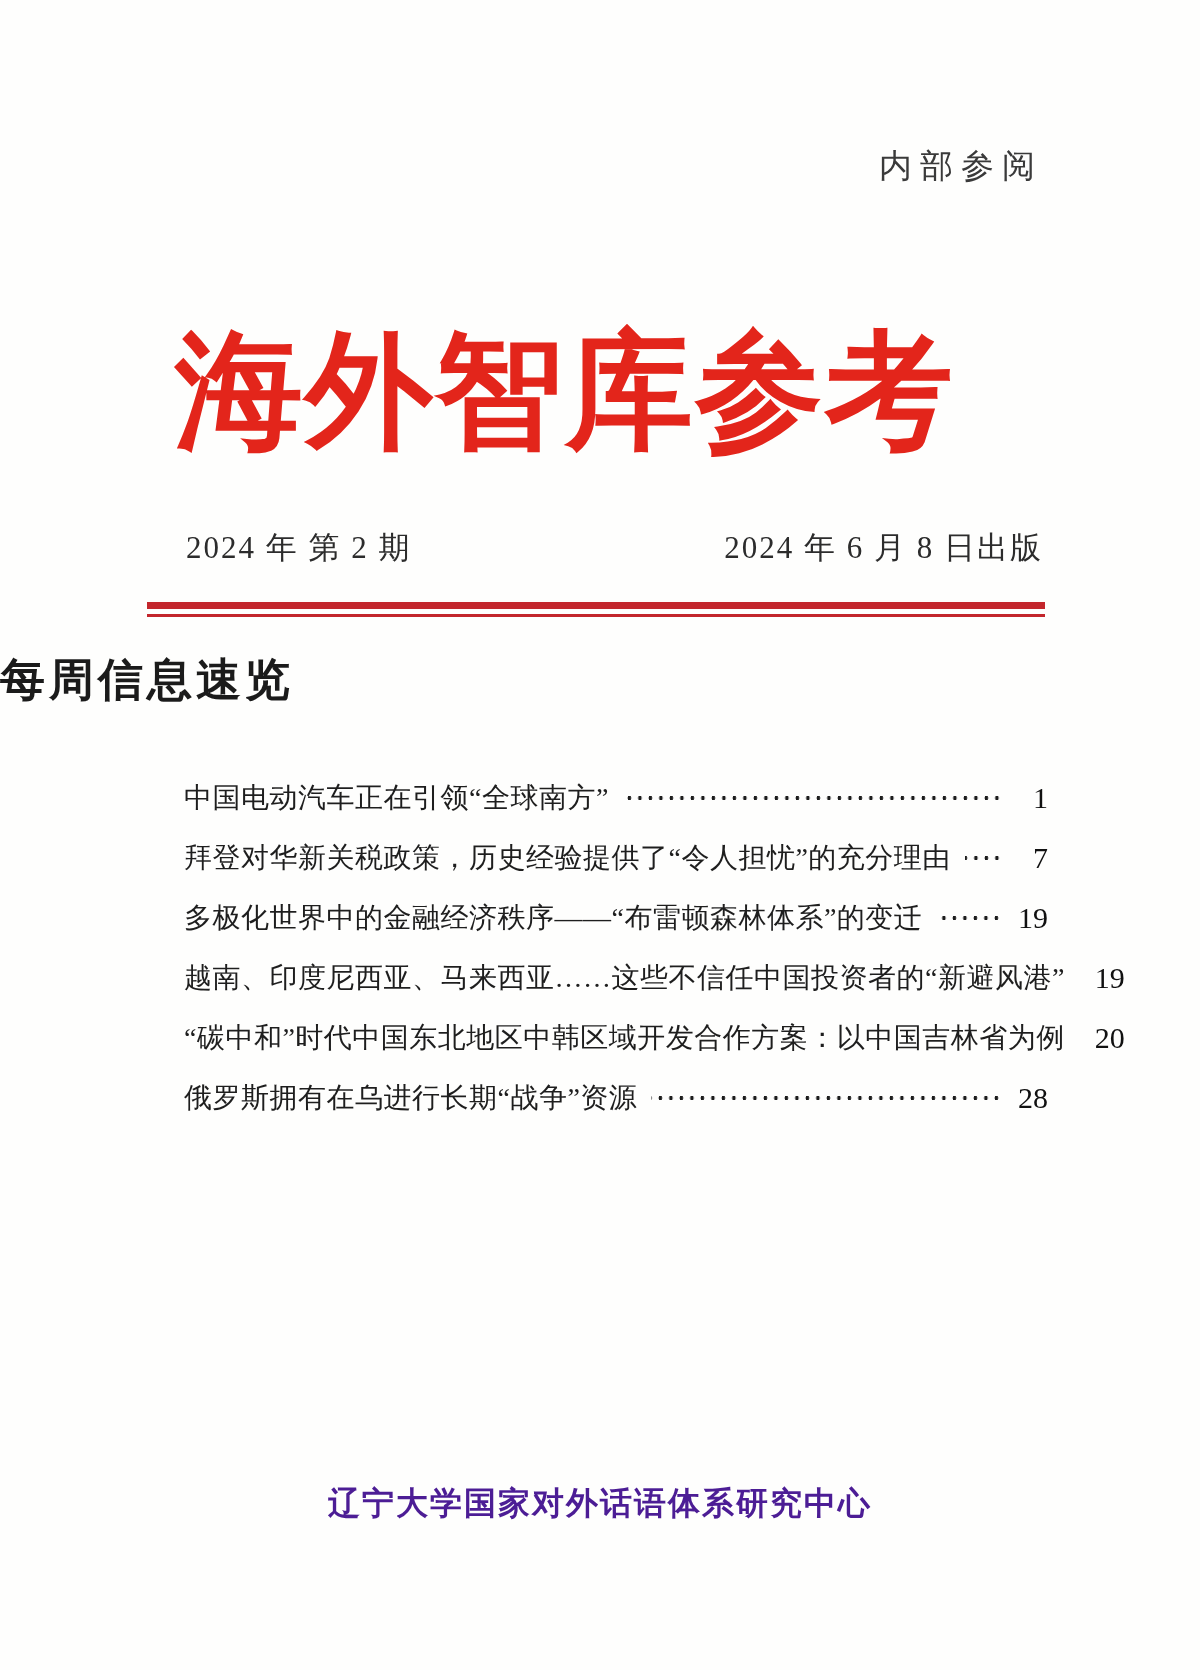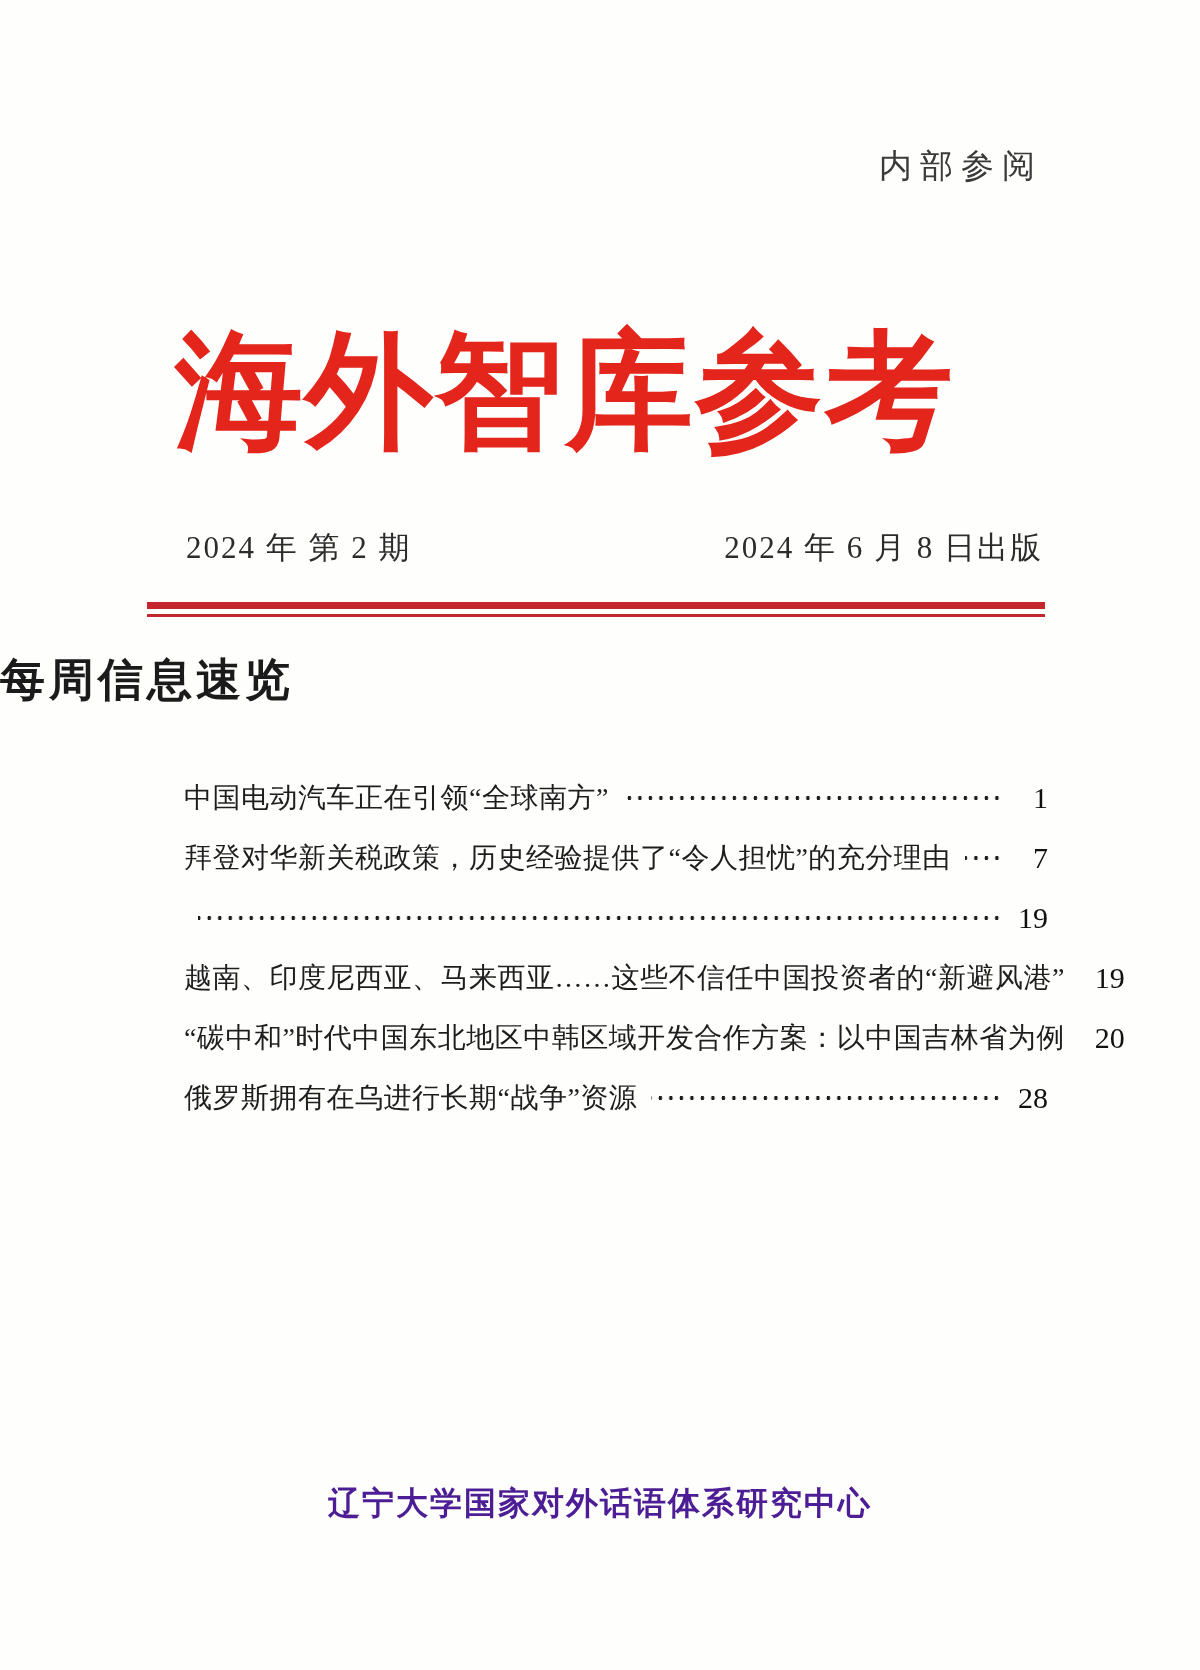--- a/index.html
+++ b/index.html
@@ -115,20 +115,21 @@
       <span class="toc-page">1</span>
     </div>
 
     <div class="toc-row">
       <span class="toc-title">拜登对华新关税政策，历史经验提供了“令人担忧”的充分理由</span>
       <span class="toc-leader"></span>
       <span class="toc-page">7</span>
     </div>
 
     <div class="toc-row">
+      <span class="toc-title">多极化世界中的金融经济秩序——“布雷顿森林体系”的变迁</span>
       <span class="toc-leader"></span>
       <span class="toc-page">19</span>
     </div>
 
     <div class="toc-row">
       <span class="toc-title">越南、印度尼西亚、马来西亚……这些不信任中国投资者的“新避风港”</span>
       <span class="toc-leader"></span>
       <span class="toc-page">19</span>
     </div>
 

